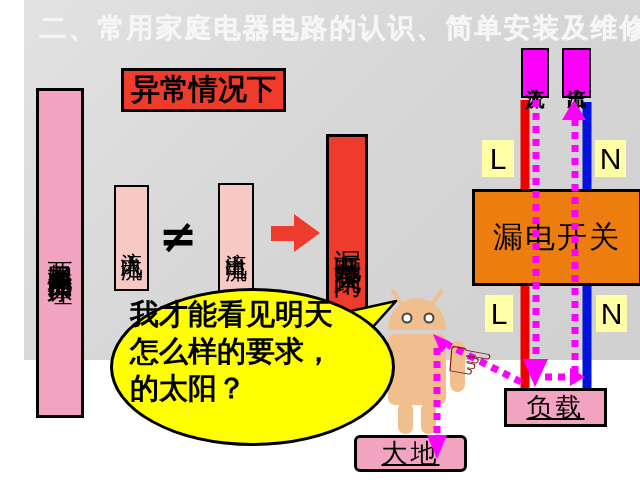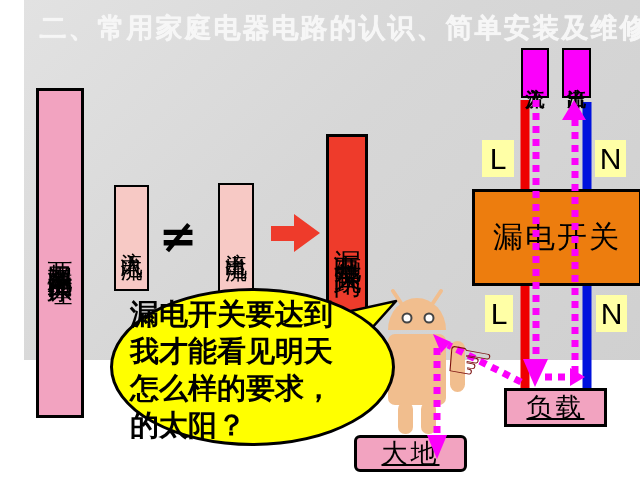--- a/index.html
+++ b/index.html
@@ -110,20 +110,21 @@
 </style>
 </head>
 <body>
 
 <div class="stage">
 
   <div class="abs wm-title">二、常用家庭电器电路的认识、简单安装及维修</div>
 
   <div class="abs vtext left-panel">两极漏电开关的工作原理</div>
 
+  <div class="abs abnormal">异常情况下</div>
 
   <div class="abs vtext inflow">流入电流</div>
   <div class="abs neq">≠</div>
   <div class="abs vtext outflow">流出电流</div>
 
   <svg class="layer" width="640" height="480">
     <polygon points="247,226 270,226 270,214 296,233 270,252 270,241 247,241" fill="#ee3b2b"></polygon>
   </svg>
 
   <div class="abs vtext trip-box">漏电开关跳闸</div>
@@ -173,19 +174,18 @@
       <polygon points="546,368 546,386 561,377"></polygon>
       <polygon points="409,334 427,342 417,353"></polygon>
       <polygon points="403,435 423,435 413,459"></polygon>
     </g>
   </svg>
 
   <div class="abs hand">☞</div>
 
   <div class="abs bubble"></div>
   <div class="abs bubble-text">
-    <div>漏电开关要达到</div>
     <div>我才能看见明天</div>
     <div>怎么样的要求，</div>
     <div>的太阳？</div>
   </div>
 
 </div>
 
 </body></html>

